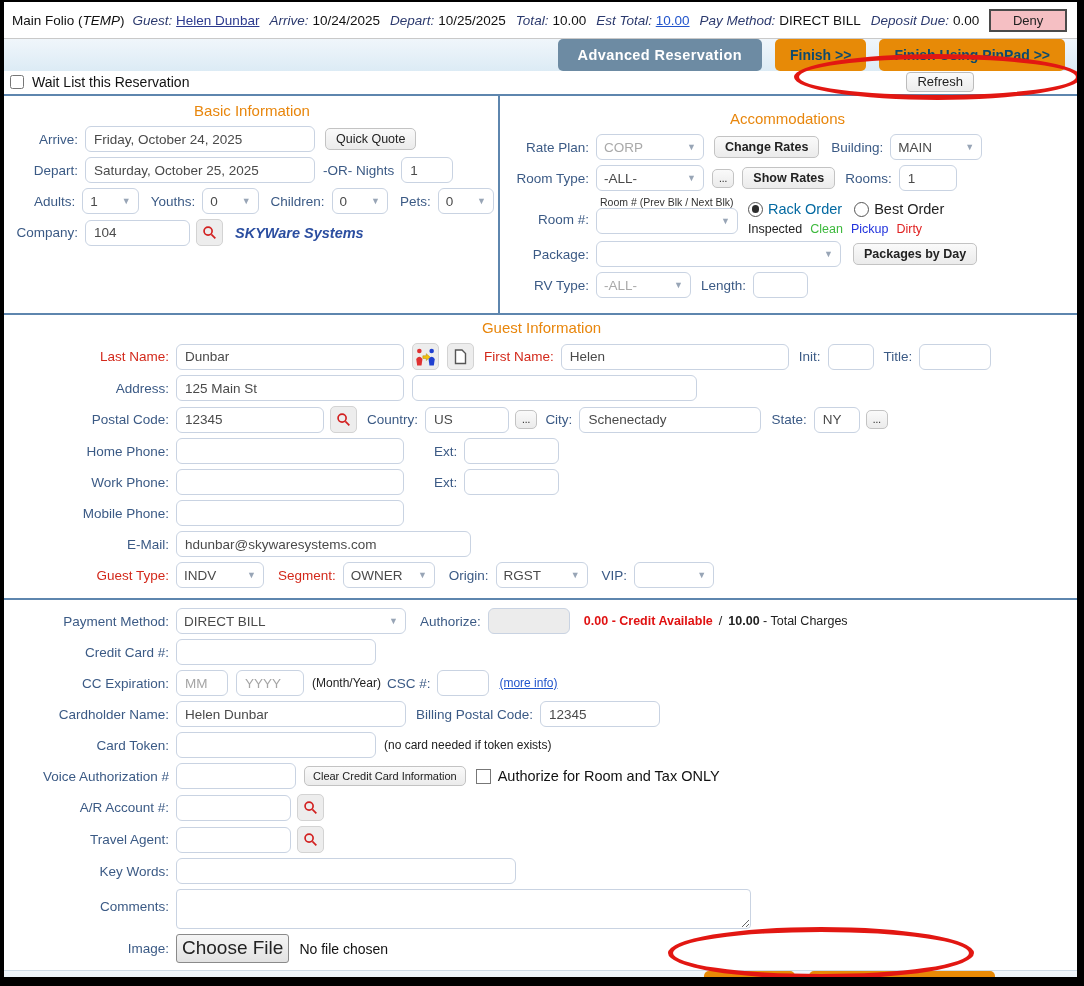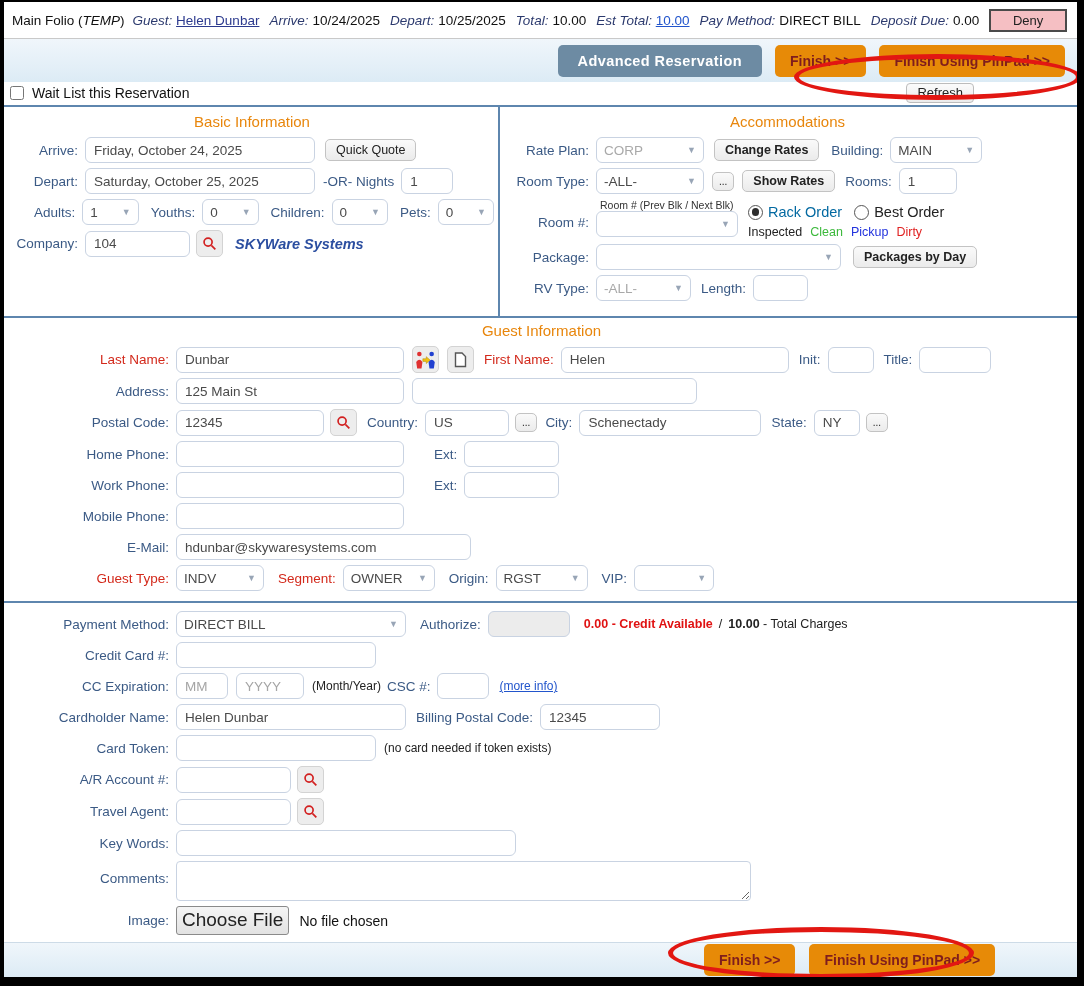--- a/index.html
+++ b/index.html
@@ -23,21 +23,21 @@
   .deny-btn { margin-left:auto; background:#f5bfc3; border:2px solid #4a4a4a;
     width:118px; height:23px; font-size:13px; color:#222; text-align:center;
     line-height:19px; cursor:pointer; font-family:inherit; }
 
   
   .toolbar { height:50px; background:linear-gradient(#f0f6fb,#dcebf5);
     display:flex; align-items:center; justify-content:flex-end; gap:13px; padding-right:12px; }
   .btn-slate { background:#6d8ba3; color:#fff; border:none; border-radius:5px;
     padding:8px 20px; font-size:14.5px; font-weight:bold; letter-spacing:.4px;
     font-family:inherit; cursor:pointer; }
-  .btn-orange { background:#e78a07; color:#7f1d1d; border:none; border-radius:5px;
+  .btn-orange { background:#e78a07; color:#0c4a6e; border:none; border-radius:5px;
     padding:8px 15px; font-size:14px; font-weight:bold; font-family:inherit; cursor:pointer; }
 
   
   .waitrow { position:relative; display:flex; align-items:center; padding:3px 0 4px 6px; }
   .waitrow input[type=checkbox] { width:14px; height:14px; margin-right:8px; }
   .waitrow .wl { font-size:14px; color:#111; }
   .refresh-btn { position:absolute; right:103px; top:1px;
     background:linear-gradient(#fbfbfb,#ececec); border:1px solid #bcbcbc; border-radius:4px;
     padding:1px 10px 2px; font-size:13px; color:#222; font-family:inherit; cursor:pointer; }
 
@@ -56,21 +56,21 @@
   .btn-sm { background:linear-gradient(#fafafa,#ebebeb); border:1px solid #c3c3c3;
     border-radius:5px; padding:3px 10px; font-size:12.5px; color:#222;
     font-family:inherit; white-space:nowrap; cursor:pointer; }
   .sq-btn { background:#ededed; border:1px solid #d3d3d3; border-radius:5px;
     width:27px; height:27px; display:inline-flex; align-items:center; justify-content:center; cursor:pointer; }
   .row { display:flex; align-items:center; margin-bottom:5px; }
 
   
   .cols { display:flex; border-top:2px solid #5e86ae; border-bottom:2px solid #5e86ae; }
   .col-left { width:496px; border-right:2px solid #5e86ae; padding:2px 4px 10px 6px; }
-  .col-right { flex:1; padding:2px 6px 10px 4px; }
+  .col-right { flex:1; padding:10px 6px 10px 4px; }
   .sec-h { text-align:center; color:#e8860c; font-size:15px; padding:4px 0 7px; }
   .lblA { width:75px; } .lblB { width:92px; }
   .radio { width:15px; height:15px; border:1.6px solid #555; border-radius:50%;
     display:inline-block; position:relative; background:#fff; margin-right:5px; flex:none; cursor:pointer; }
   .radio.on::after { content:''; position:absolute; inset:2.6px; border-radius:50%; background:#2d2d2d; }
   .statusline { font-size:12.5px; margin-top:5px; }
   .st-insp { color:#222; } .st-clean { color:#3cb93c; margin-left:8px; }
   .st-pick { color:#2233dd; margin-left:8px; } .st-dirty { color:#e02222; margin-left:8px; }
   .roomnote { font-size:10.5px; color:#333; margin-left:4px; }
 
@@ -370,20 +370,27 @@
       <input class="inp" style="width: 230px;" value="Helen Dunbar">
       <span class="lbl" style="margin-left:10px">Billing Postal Code:</span>
       <input class="inp" style="width: 120px;" value="12345">
     </div>
     <div class="row">
       <span class="lbl lblC">Card Token:</span>
       <input class="inp" style="width: 200px;">
       <span class="note">(no card needed if token exists)</span>
     </div>
     <div class="row">
+      <span class="lbl lblC">Voice Authorization #</span>
+      <input class="inp" style="width: 120px;">
+      <button class="btn-sm clear-cc" style="margin-left:8px">Clear Credit Card Information</button>
+      <span class="cbx"></span>
+      <span style="font-size:14.5px;color:#111">Authorize for Room and Tax ONLY</span>
+    </div>
+    <div class="row">
       <span class="lbl lblC">A/R Account #:</span>
       <input class="inp" style="width: 115px;">
       <span class="sq-btn" style="margin-left:6px">
         <svg width="15" height="15" viewBox="0 0 16 16">
             <circle cx="6.5" cy="6.5" r="4.3" fill="none" stroke="#d22020" stroke-width="1.8"></circle>
             <line x1="10" y1="10" x2="14.2" y2="14.2" stroke="#d22020" stroke-width="1.8"></line>
           </svg>
       </span>
     </div>
     <div class="row">

